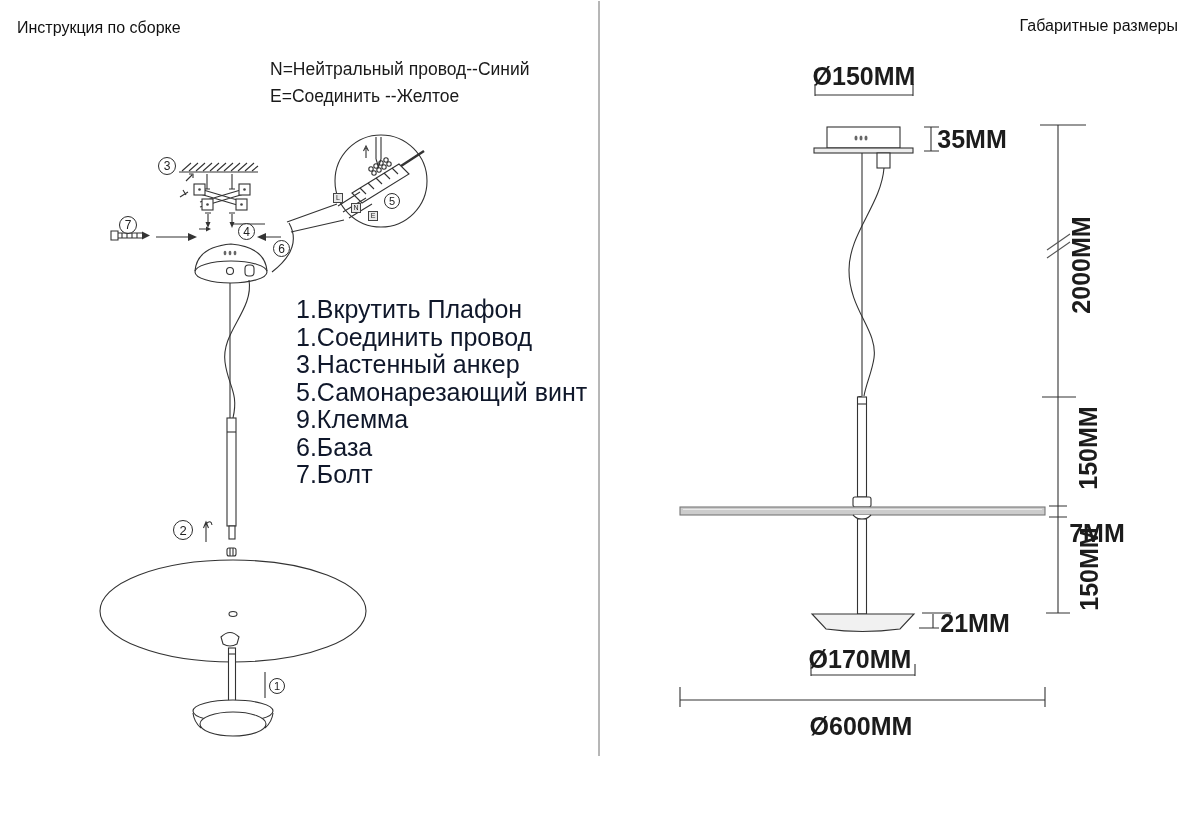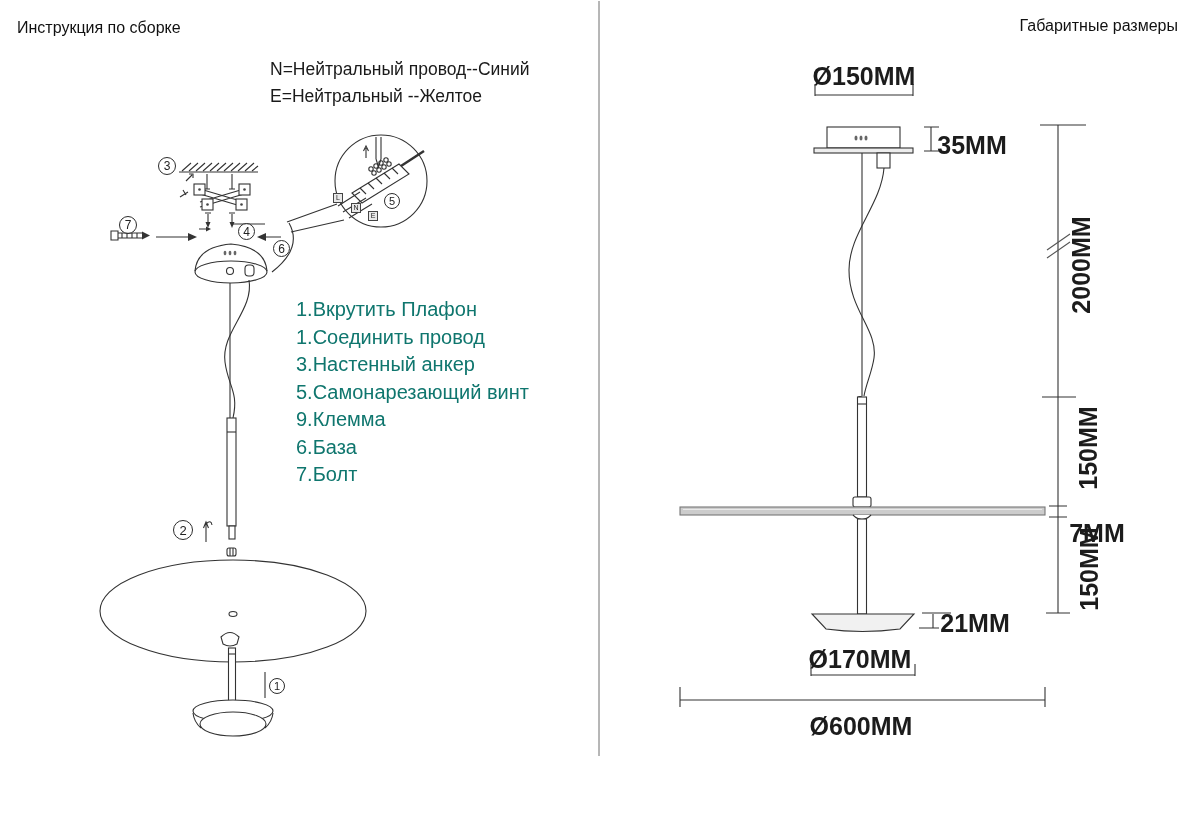--- a/index.html
+++ b/index.html
@@ -4,21 +4,21 @@
 <style>
   html,body{margin:0;padding:0;background:#fff;}
   .sheet{
     position:relative;width:1200px;height:827px;background:#ffffff;overflow:hidden;
     font-family:"Liberation Sans","DejaVu Sans",sans-serif;color:#161616;
   }
   .art{position:absolute;left:0;top:0;width:1200px;height:827px;}
   .abs{position:absolute;white-space:nowrap;}
   .title{font-size:16px;color:#111;}
   .legend{font-size:17.5px;line-height:27px;color:#1a1a1a;}
-  .parts{font-size:20px;line-height:27.5px;color:#0f766e;}
+  .parts{font-size:25px;line-height:27.5px;color:#0f172a;}
   .dim{font-size:25px;font-weight:700;color:#1c1c1c;white-space:nowrap;}
   .dimc{transform:translate(-50%,-50%);position:absolute;}
   .vdim{transform:translate(-50%,-50%) rotate(-90deg);position:absolute;}
   .co{
     position:absolute;box-sizing:border-box;border:1.5px solid #2c2c2c;border-radius:50%;
     display:flex;align-items:center;justify-content:center;
     font-size:12px;color:#222;background:rgba(255,255,255,.65);
   }
   .term{
     position:absolute;box-sizing:border-box;width:10px;height:10px;border:1px solid #444;
@@ -160,21 +160,21 @@
       <path d="M193,713 Q194,722 201,728 M273,713 Q272,722 265,728"></path>
       <path d="M265,672 V698"></path>
     </g>
   </svg>
 
   <div class="abs title" style="left:17px;top:19px;">Инструкция по сборке</div>
   <div class="abs title" style="right:22px;top:17px;">Габаритные размеры</div>
 
   <div class="abs legend" style="left:270px;top:56px;">
     <div>N=Нейтральный провод--Синий</div>
-    <div>E=Нейтральный --Желтое</div>
+    <div>E=Соединить --Желтое</div>
   </div>
 
   <div class="abs parts" style="left:296px;top:296px;">
     <div>1.Вкрутить Плафон</div>
     <div>1.Соединить провод</div>
     <div>3.Настенный анкер</div>
     <div>5.Самонарезающий винт</div>
     <div>9.Клемма</div>
     <div>6.База</div>
     <div>7.Болт</div>
@@ -186,21 +186,21 @@
   <span class="co" style="left:273px;top:240px;width:17px;height:17px;">6</span>
   <span class="co" style="left:384px;top:193px;width:16px;height:16px;font-size:11px;">5</span>
   <span class="co" style="left:173px;top:520px;width:20px;height:20px;font-size:13px;">2</span>
   <span class="co" style="left:269px;top:678px;width:16px;height:16px;font-size:11px;">1</span>
 
   <span class="term" style="left:333px;top:193px;">L</span>
   <span class="term" style="left:351px;top:203px;">N</span>
   <span class="term" style="left:368px;top:211px;">E</span>
 
   <div class="dim dimc" style="left:864px;top:76px;">Ø150MM</div>
-  <div class="dim dimc" style="left:972px;top:145px;">35MM</div>
+  <div class="dim dimc" style="left:972px;top:139px;">35MM</div>
   <div class="dim vdim" style="left:1081px;top:265px;">2000MM</div>
   <div class="dim vdim" style="left:1088px;top:448px;">150MM</div>
   <div class="dim dimc" style="left:1097px;top:513px;margin-top:20px;">7MM</div>
   <div class="dim vdim" style="left:1089px;top:569px;">150MM</div>
   <div class="dim dimc" style="left:975px;top:623px;">21MM</div>
   <div class="dim dimc" style="left:860px;top:659px;">Ø170MM</div>
   <div class="dim dimc" style="left:861px;top:726px;">Ø600MM</div>
 
 
 </div>

